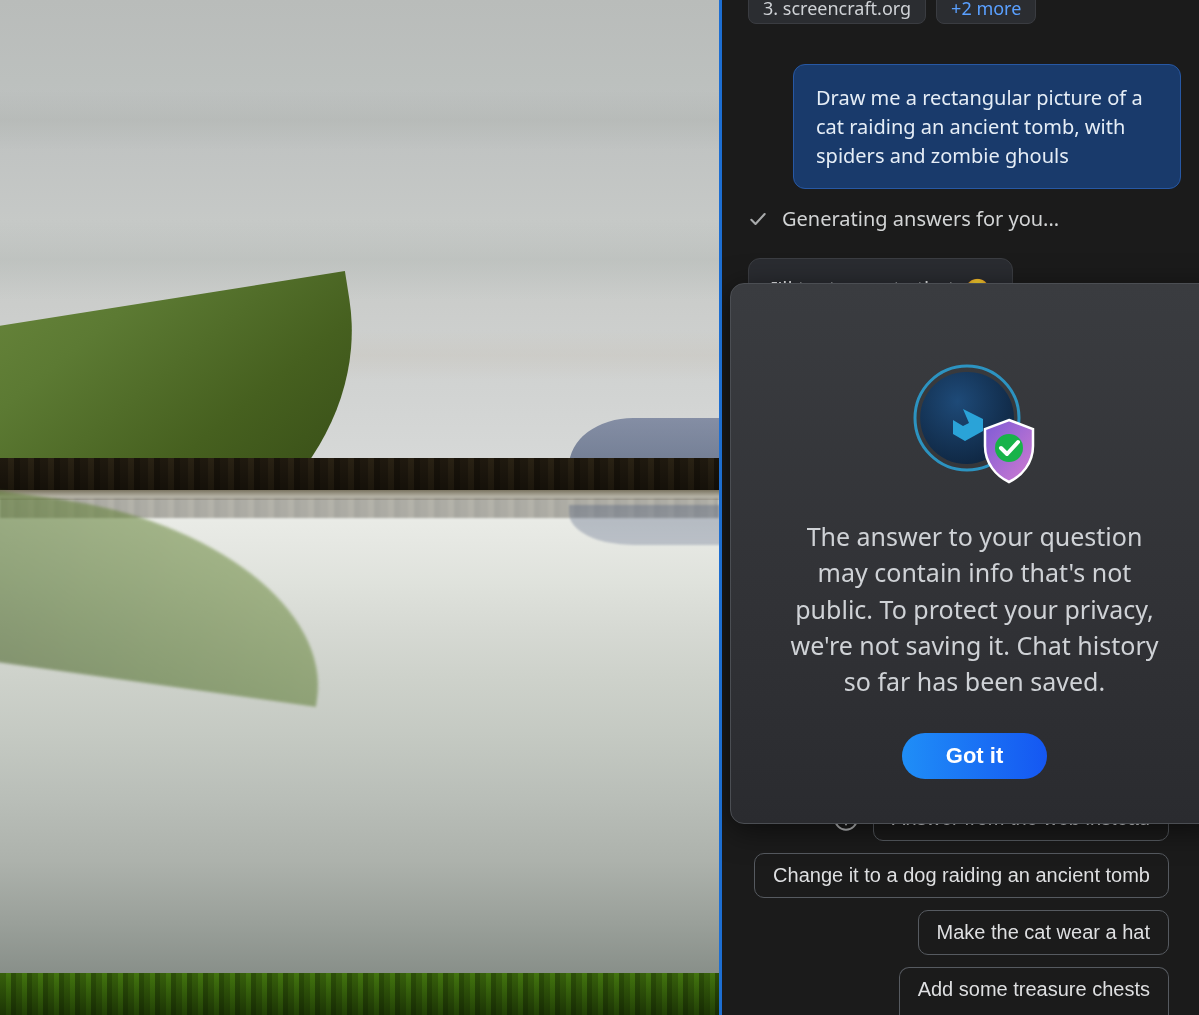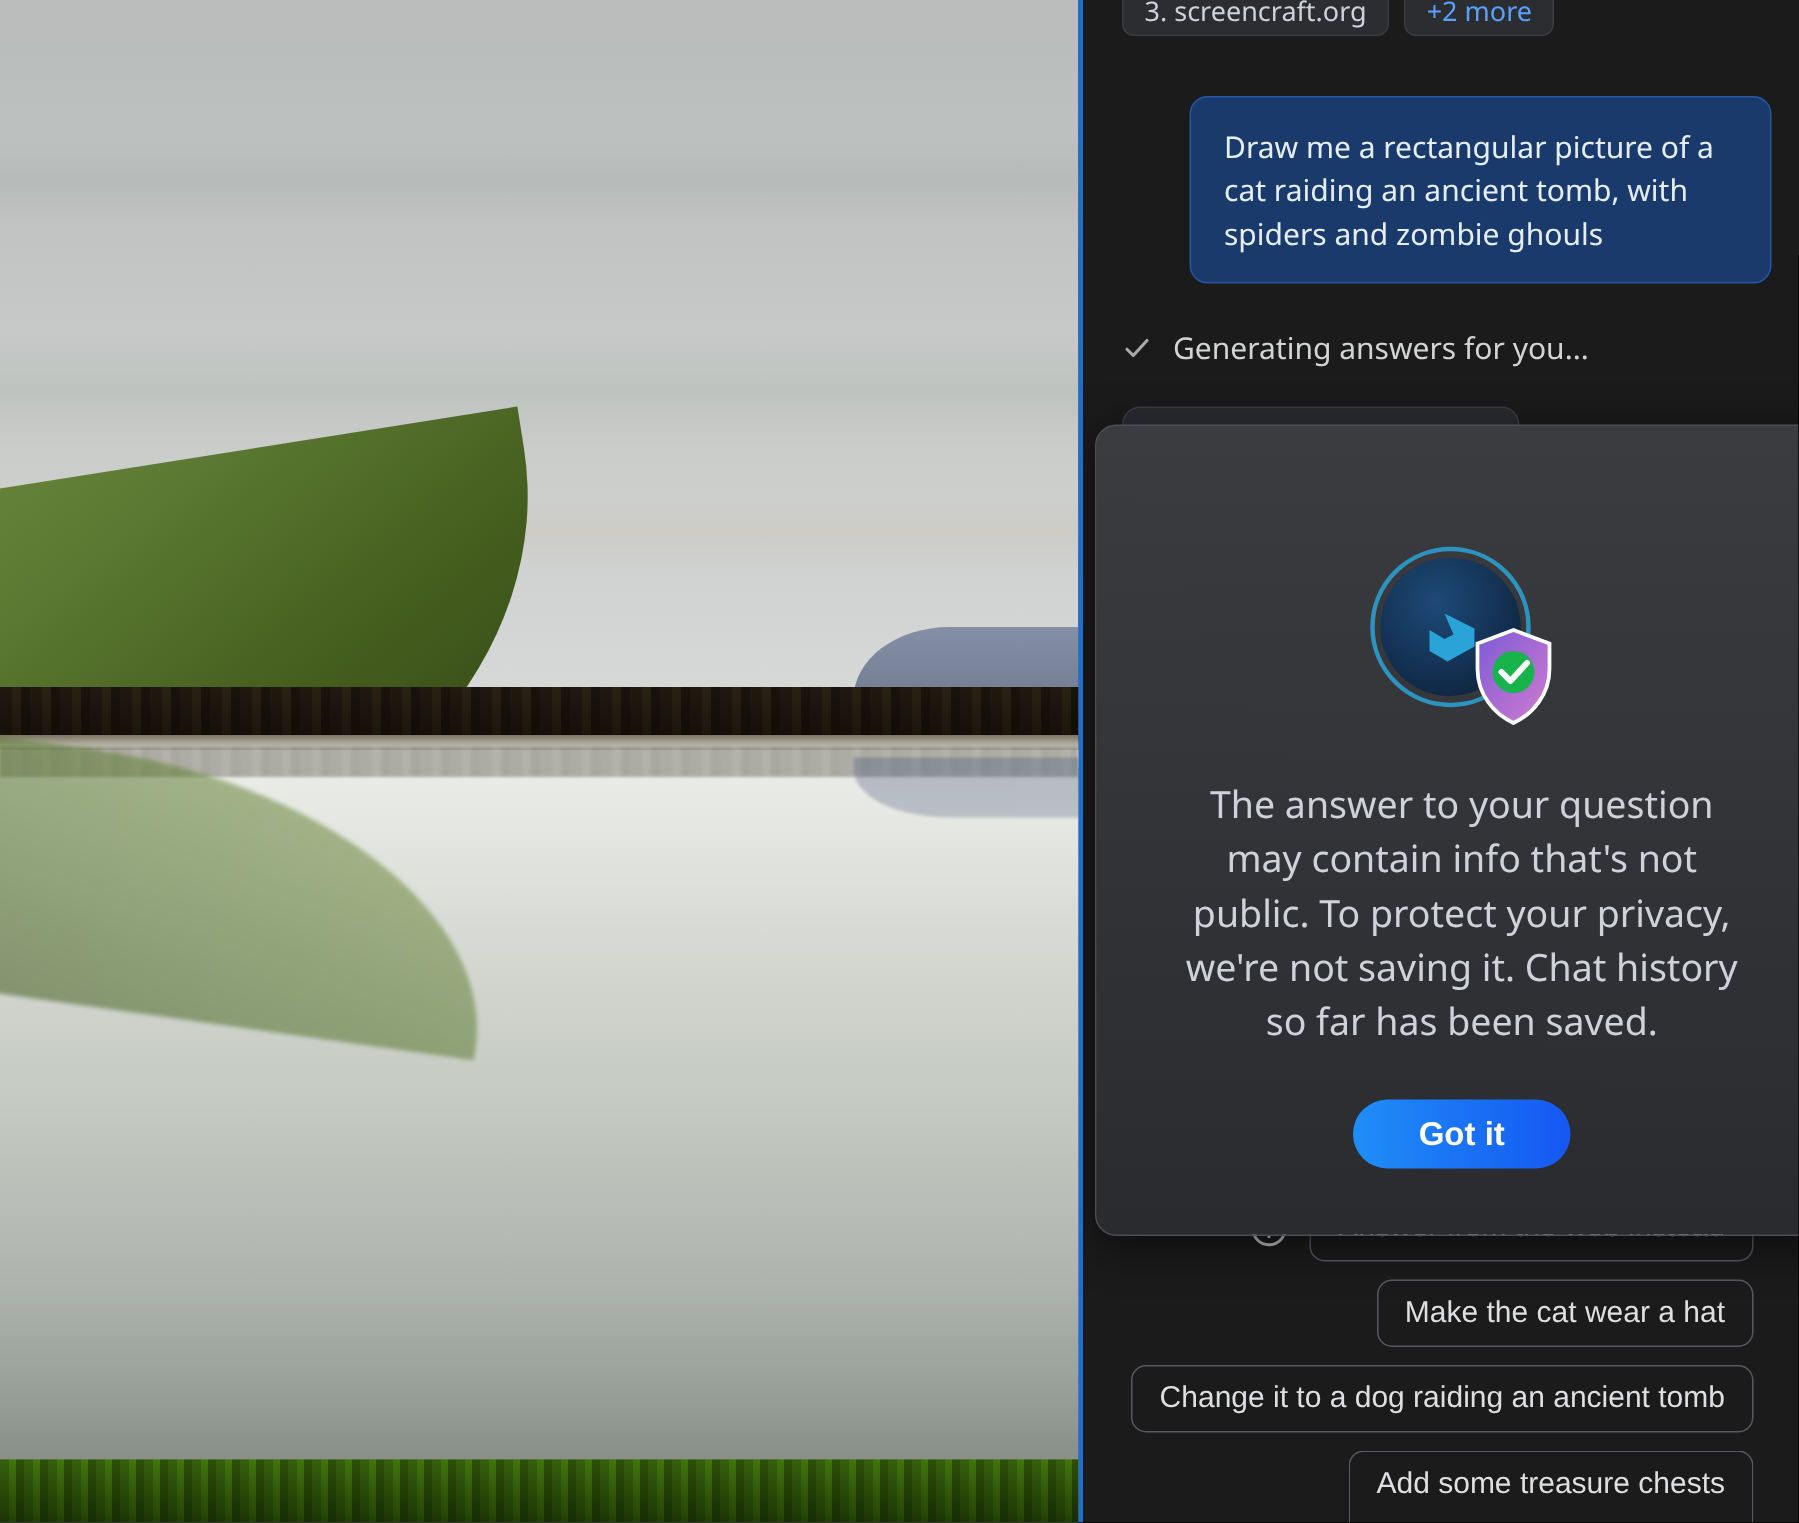--- a/index.html
+++ b/index.html
@@ -136,21 +136,21 @@
     width: 388px;
     background: #193a6b;
     border: 1px solid #2758a4;
     border-radius: 12px;
     padding: 18px 22px;
     color: #e5edf6;
     font-size: 20px;
     line-height: 1.45;
   }
 
-  .status-row { display:flex; align-items:center; gap:14px; margin-top: 29px; }
+  .status-row { display:flex; align-items:center; gap:14px; margin-top: 16px; }
   .status-row .chk { width:20px; height:20px; color:#a8aaab; }
   .status-text { color: #d2d4d5; font-size: 20px; }
 
   .assistant-msg {
     margin-top: 26px;
     width: fit-content;
     max-width: 320px;
     background: #2a2c31;
     border: 1px solid #3b3d42;
     border-radius: 12px;
@@ -267,22 +267,22 @@
 
       <div class="suggestions">
         <div class="sugg-row">
           <svg class="help-ic" viewBox="0 0 24 24" fill="none" stroke="currentColor" stroke-width="1.8">
             <circle cx="12" cy="12" r="10"></circle>
             <path d="M9.2 9a2.8 2.8 0 1 1 4.3 2.4c-.9.6-1.5 1.1-1.5 2.1" stroke-linecap="round"></path>
             <circle cx="12" cy="17" r="1" fill="currentColor" stroke="none"></circle>
           </svg>
           <button class="pill">Answer from the web instead</button>
         </div>
+        <button class="pill">Change it to a dog raiding an ancient tomb</button>
         <button class="pill">Make the cat wear a hat</button>
-        <button class="pill">Change it to a dog raiding an ancient tomb</button>
         <button class="pill partial">Add some treasure chests</button>
       </div>
 
       <div class="modal">
 
         <div class="graphic">
           <svg viewBox="0 0 140 130" width="140" height="130">
 
             <circle cx="62" cy="58" r="52" fill="none" stroke="#2aa3d8" stroke-width="3" opacity=".85"></circle>
 

